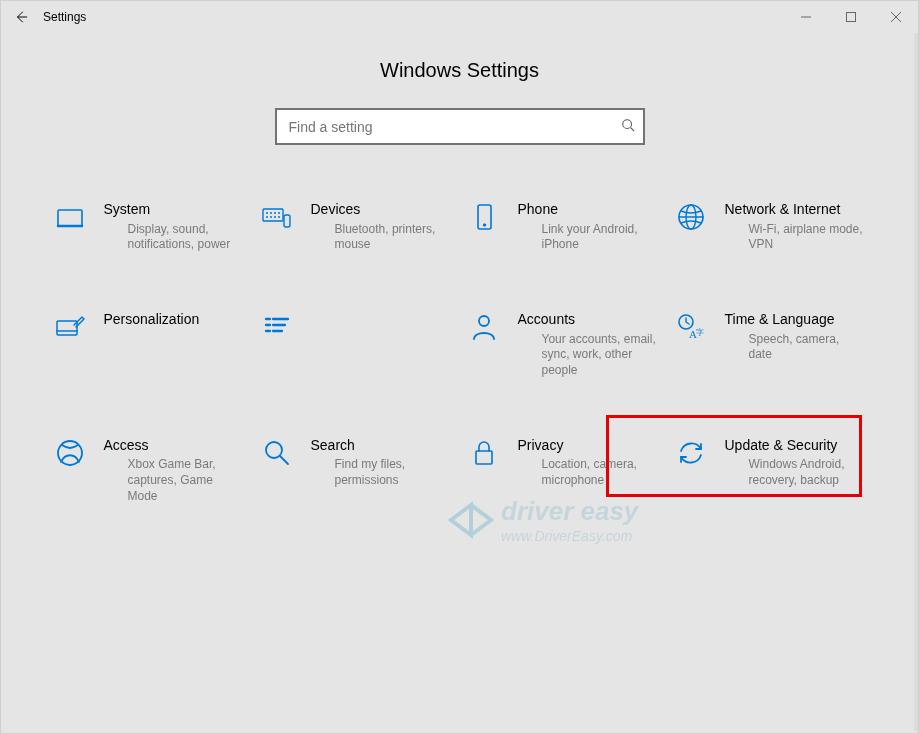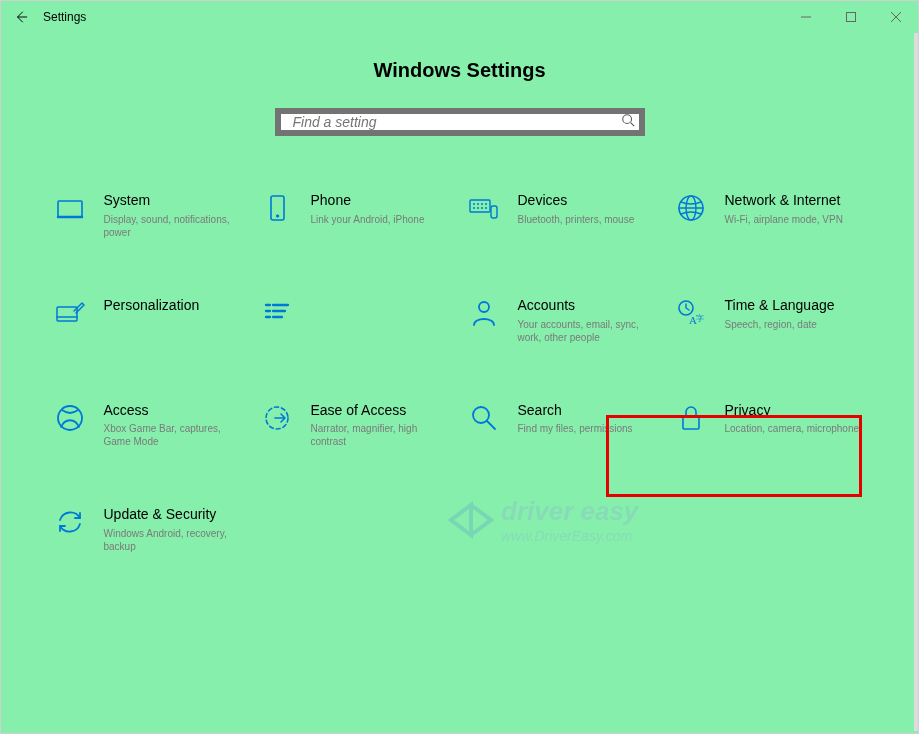--- a/index.html
+++ b/index.html
@@ -1,38 +1,38 @@
 <!DOCTYPE html>
 <html><head>
 <meta charset="utf-8">
 <style>
   html, body { margin:0; padding:0; }
   body { font-family: "Segoe UI", Arial, sans-serif; background:#fff; color:#000; }
-  .window { width:919px; height:734px; border:1px solid #d0d0d0; box-sizing:border-box; position:relative; overflow:hidden; background:#86efac; }
+  .window { width:919px; height:734px; border:1px solid #d0d0d0; box-sizing:border-box; position:relative; overflow:hidden; background:#e5e5e5; }
   .titlebar { height:32px; display:flex; align-items:center; }
   .back-btn { width:40px; height:32px; display:flex; align-items:center; justify-content:center; }
   .back-btn svg { width:14px; height:14px; stroke:#000; }
   .appname { font-size:12px; color:#000; margin-left:2px; }
   .win-ctrls { position:absolute; right:0; top:0; display:flex; }
   .win-ctrl { width:45px; height:32px; display:flex; align-items:center; justify-content:center; }
   .win-ctrl svg { width:10px; height:10px; stroke:#666; fill:none; }
 
-  .header-title { text-align:center; margin-top:26px; font-size:20px; font-weight:700; color:#000; }
+  .header-title { text-align:center; margin-top:26px; font-size:20px; font-weight:400; color:#000; }
   .search-wrap { margin:26px auto 0 auto; width:370px; position:relative; }
-  .search-input { width:100%; height:28px; box-sizing:border-box; border:6px solid #737373; padding:0 36px 0 12px; font-size:14px; color:#555; font-family:inherit; background:#fff;font-style:italic; }
+  .search-input { width:100%; height:37px; box-sizing:border-box; border:2px solid #737373; padding:0 36px 0 12px; font-size:14px; color:#555; font-family:inherit; background:#fff; }
   .search-icon { position:absolute; right:10px; top:50%; transform:translateY(-50%); color:#555; }
   .search-icon svg { width:14px; height:14px; }
 
   .cats { width:820px; margin:52px auto 0 auto; display:grid; grid-template-columns:repeat(4, 1fr); column-gap:8px; row-gap:50px; }
   .cat { display:flex; align-items:flex-start; position:relative; padding:4px; cursor:default; box-sizing:border-box; }
   .cat-icon { width:32px; height:32px; flex:0 0 32px; color:#0078d7; display:flex; align-items:center; justify-content:center; margin-right:18px; }
   .cat-icon svg { stroke:#0078d7; fill:none; display:block; }
   .cat-text { }
   .cat-title { font-size:14px; color:#000; line-height:1.2; }
-  .cat-sub { font-size:10px; color:#7a7a7a; margin-top:4px; max-width:160px; line-height:1.3; }
+  .cat-sub { font-size:12px; color:#7a7a7a; margin-top:4px; max-width:160px; line-height:1.3;margin-left:24px; }
 
   .highlight-box { position:absolute; border:3px solid #e60000; box-sizing:border-box; pointer-events:none; left:605px; top:414px; width:256px; height:82px; }
 
   .scrollhint { position:absolute; right:0; top:32px; width:4px; height:698px; background:#dcdcdc; }
   
   .watermark { position:absolute; left:440px; top:484px; pointer-events:none; opacity:0.35; }
 </style>
 </head>
 <body>
 
@@ -86,42 +86,42 @@
           </svg>
         </span>
         <span class="cat-text">
           <div class="cat-title">System</div>
           <div class="cat-sub">Display, sound, notifications, power</div>
         </span>
       </div>
       <div class="cat">
         <span class="cat-icon">
           <svg width="32" height="32" viewBox="0 0 32 32" stroke-linecap="round" stroke-linejoin="round">
+            <use href="#ic-keyboard"></use>
+          </svg>
+        </span>
+        <span class="cat-text">
+          <div class="cat-title">Devices</div>
+          <div class="cat-sub">Bluetooth, printers, mouse</div>
+        </span>
+      </div>
+      <div class="cat">
+        <span class="cat-icon">
+          <svg width="32" height="32" viewBox="0 0 32 32" stroke-linecap="round" stroke-linejoin="round">
             <use href="#ic-phone"></use>
           </svg>
         </span>
         <span class="cat-text">
           <div class="cat-title">Phone</div>
           <div class="cat-sub">Link your Android, iPhone</div>
         </span>
       </div>
       <div class="cat">
         <span class="cat-icon">
           <svg width="32" height="32" viewBox="0 0 32 32" stroke-linecap="round" stroke-linejoin="round">
-            <use href="#ic-keyboard"></use>
-          </svg>
-        </span>
-        <span class="cat-text">
-          <div class="cat-title">Devices</div>
-          <div class="cat-sub">Bluetooth, printers, mouse</div>
-        </span>
-      </div>
-      <div class="cat">
-        <span class="cat-icon">
-          <svg width="32" height="32" viewBox="0 0 32 32" stroke-linecap="round" stroke-linejoin="round">
             <use href="#ic-globe"></use>
           </svg>
         </span>
         <span class="cat-text">
           <div class="cat-title">Network &amp; Internet</div>
           <div class="cat-sub">Wi-Fi, airplane mode, VPN</div>
         </span>
       </div>
       <div class="cat">
         <span class="cat-icon">
@@ -152,43 +152,32 @@
         </span>
       </div>
       <div class="cat">
         <span class="cat-icon">
           <svg width="32" height="32" viewBox="0 0 32 32" stroke-linecap="round" stroke-linejoin="round">
             <use href="#ic-time-lang"></use>
           </svg>
         </span>
         <span class="cat-text">
           <div class="cat-title">Time &amp; Language</div>
-          <div class="cat-sub">Speech, region, date</div>
+          <div class="cat-sub">Speech, camera, date</div>
         </span>
       </div>
       <div class="cat">
         <span class="cat-icon">
           <svg width="32" height="32" viewBox="0 0 32 32" stroke-linecap="round" stroke-linejoin="round">
             <use href="#ic-xbox"></use>
           </svg>
         </span>
         <span class="cat-text">
           <div class="cat-title">Access</div>
           <div class="cat-sub">Xbox Game Bar, captures, Game Mode</div>
-        </span>
-      </div>
-      <div class="cat">
-        <span class="cat-icon">
-          <svg width="32" height="32" viewBox="0 0 32 32" stroke-linecap="round" stroke-linejoin="round">
-            <use href="#ic-ease"></use>
-          </svg>
-        </span>
-        <span class="cat-text">
-          <div class="cat-title">Ease of Access</div>
-          <div class="cat-sub">Narrator, magnifier, high contrast</div>
         </span>
       </div>
       <div class="cat">
         <span class="cat-icon">
           <svg width="32" height="32" viewBox="0 0 32 32" stroke-linecap="round" stroke-linejoin="round">
             <use href="#ic-search"></use>
           </svg>
         </span>
         <span class="cat-text">
           <div class="cat-title">Search</div>

